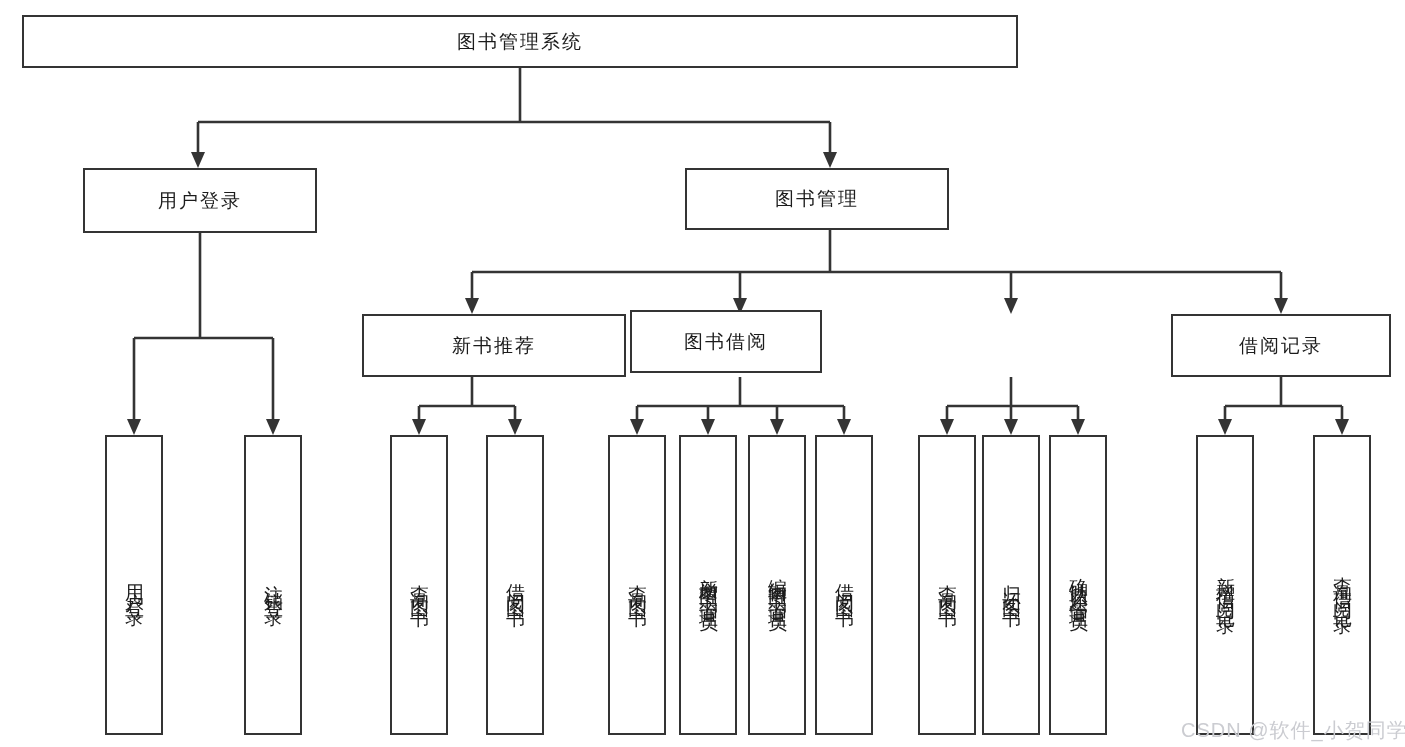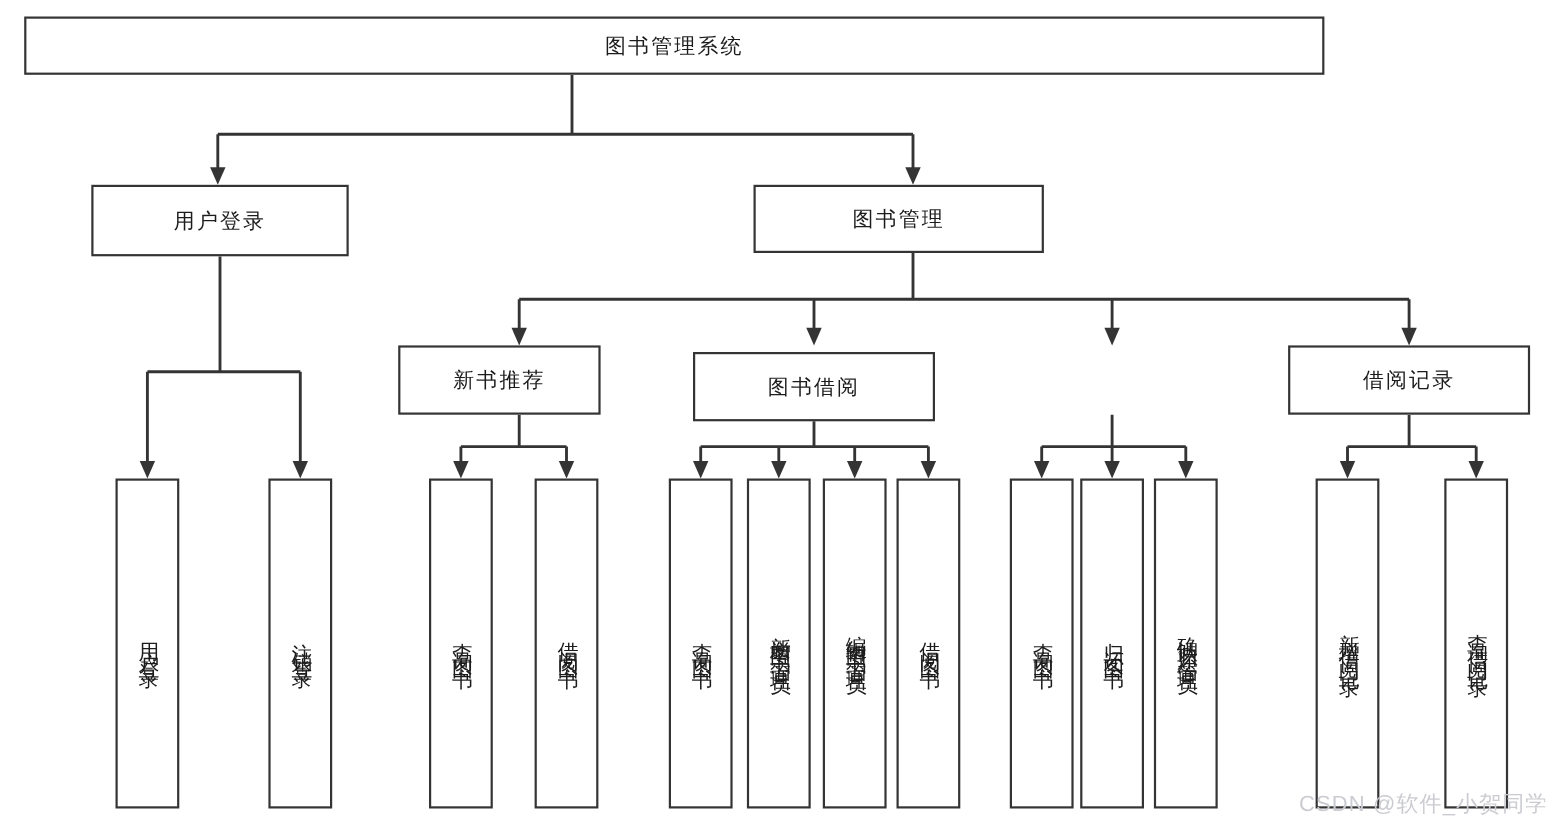--- a/index.html
+++ b/index.html
@@ -60,35 +60,35 @@
     <path d="M1011 377 V406 M947 406 H1078 M947 406 V421 M1011 406 V421 M1078 406 V421"></path>
     <polygon points="940,419 954,419 947,435"></polygon>
     <polygon points="1004,419 1018,419 1011,435"></polygon>
     <polygon points="1071,419 1085,419 1078,435"></polygon>
 
     <path d="M1281 377 V406 M1225 406 H1342 M1225 406 V421 M1342 406 V421"></path>
     <polygon points="1218,419 1232,419 1225,435"></polygon>
     <polygon points="1335,419 1349,419 1342,435"></polygon>
   </svg>
 
-  <div class="box h" style="left:22px;top:15px;width:1182px;height:53px">
+  <div class="box h" style="left:22px;top:15px;width:996px;height:53px">
     <span>图书管理系统</span>
   </div>
 
   <div class="box h" style="left:83px;top:168px;width:234px;height:65px">
     <span>用户登录</span>
   </div>
   <div class="box h" style="left:685px;top:168px;width:264px;height:62px">
     <span>图书管理</span>
   </div>
 
-  <div class="box h" style="left:362px;top:314px;width:184px;height:63px">
+  <div class="box h" style="left:362px;top:314px;width:264px;height:63px">
     <span>新书推荐</span>
   </div>
-  <div class="box h" style="left:630px;top:320px;width:220px;height:63px">
+  <div class="box h" style="left:630px;top:310px;width:192px;height:63px">
     <span>图书借阅</span>
   </div>
   <div class="box h" style="left:1171px;top:314px;width:220px;height:63px">
     <span>借阅记录</span>
   </div>
 
   <div class="box v" style="left:105px;top:435px;width:58px;height:300px">
     <span class="vt">用户登录</span>
   </div>
   <div class="box v" style="left:244px;top:435px;width:58px;height:300px">

